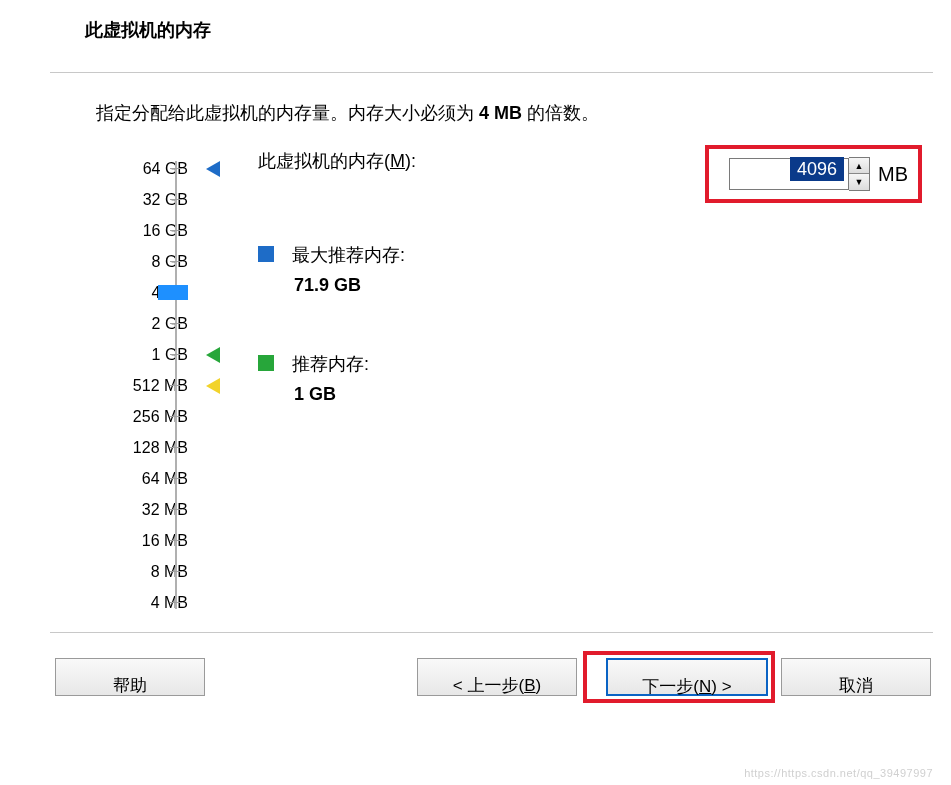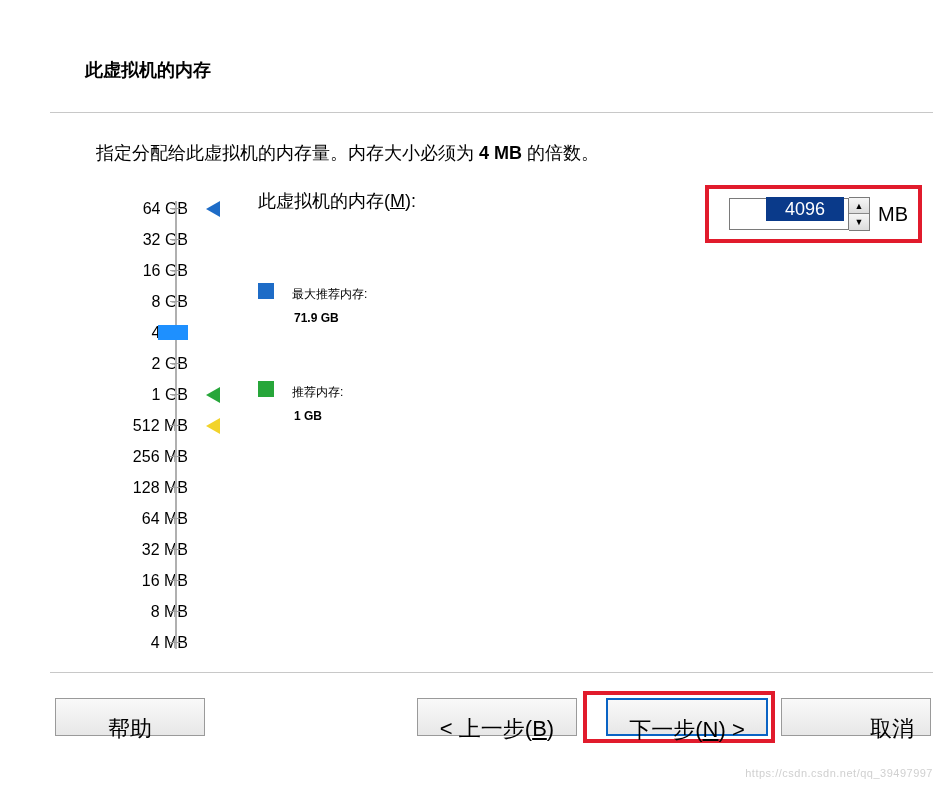--- a/index.html
+++ b/index.html
@@ -7,21 +7,20 @@
   font-family: "Microsoft YaHei", "SimSun", Arial, sans-serif;
   font-size: 16px;
   background: #ffffff;
   color: #000;
   width: 951px;
   height: 785px;
   position: relative;
 }
 .header {
   padding: 18px 16px 22px 85px;
-  margin-top: 40px;
 }
 .title {
   font-weight: bold;
   font-size: 18px;
   margin-bottom: 8px;
 }
 .subtitle {
   font-size: 17px;
   padding-left: 32px;
 }
@@ -93,21 +92,21 @@
   left: 258px; top: 12px;
   width: 640px;
 }
 .mem-label-row {
   font-size: 18px;
   margin-bottom: 70px;
 }
 .mem-label-row .u { text-decoration: underline; }
 .legend-row {
   margin-bottom: 56px;
-  font-size: 12px;
+  font-size: 18px;
 }
 .legend-sq {
   display: inline-block;
   width: 16px; height: 16px;
   margin-right: 18px;
   vertical-align: -1px;
 }
 .sq-blue { background: #1e6cc7; }
 .sq-green { background: #27a63a; }
 .sq-yellow { background: #f2d32b; }
@@ -131,21 +130,21 @@
   border: 1px solid #7a7a7a;
   text-align: right;
   font-size: 18px;
   padding-right: 4px;
   color: #fff;
   background: #fff;
 }
 .spinner-input .hl {
   background: #0a3a8a;
   color: #fff;
-  padding: 2px 19px;
+  padding: 2px 7px;
 }
 .spinner-btns {
   display: flex; flex-direction: column;
   border: 1px solid #7a7a7a;
   border-left: none;
 }
 .spinner-btns button {
   width: 20px; height: 16px;
   background: linear-gradient(#f6f6f6,#dcdcdc);
   border: none;
@@ -161,42 +160,42 @@
 .footer {
   padding: 18px 20px 0 55px;
   display: flex;
   align-items: center;
 }
 .btn {
   height: 38px;
   min-width: 150px;
   background: linear-gradient(#f9f9f9,#e7e7e7);
   border: 1px solid #9a9a9a;
-  font-size: 22px;
+  font-size: 17px;
   font-family: inherit;
   cursor: pointer;
   padding: 15px 16px;
 }
 .btn .u { text-decoration: underline; }
 .btn-help { width: 150px; }
 .spacer { flex: 1; }
 .btn-back { width: 160px; margin-right: 0; }
 .next-wrap {
   border: 4px solid #e11b2c;
   padding: 3px;
   margin: 0 6px 0 6px;
   display: inline-flex;
 }
 .btn-next {
   width: 162px;
   border: 2px solid #0a63c4;
   background: linear-gradient(#f9f9f9,#e7e7e7);
   margin-left: 16px;
 }
-.btn-cancel { width: 130px; text-align: right; }
+.btn-cancel { width: 130px; }
 .watermark {
   position: absolute;
   right: 18px; bottom: 6px;
   font-size: 11px;
   color: #d0d0d0;
   letter-spacing: 0.5px;
 }
 </style>
 </head>
 <body>
@@ -290,13 +289,13 @@
     <span>&lt; 上一步(</span><span class="u">B</span><span>)</span>
   </button>
   <span class="next-wrap">
     <button class="btn btn-next">
       <span>下一步(</span><span class="u">N</span><span>) &gt;</span>
     </button>
   </span>
   <button class="btn btn-cancel">取消</button>
 </div>
 
-<div class="watermark">https://csdn.csdn.net/qq_39497997</div>
+<div class="watermark">https://https.csdn.net/qq_39497997</div>
 
 </body></html>

